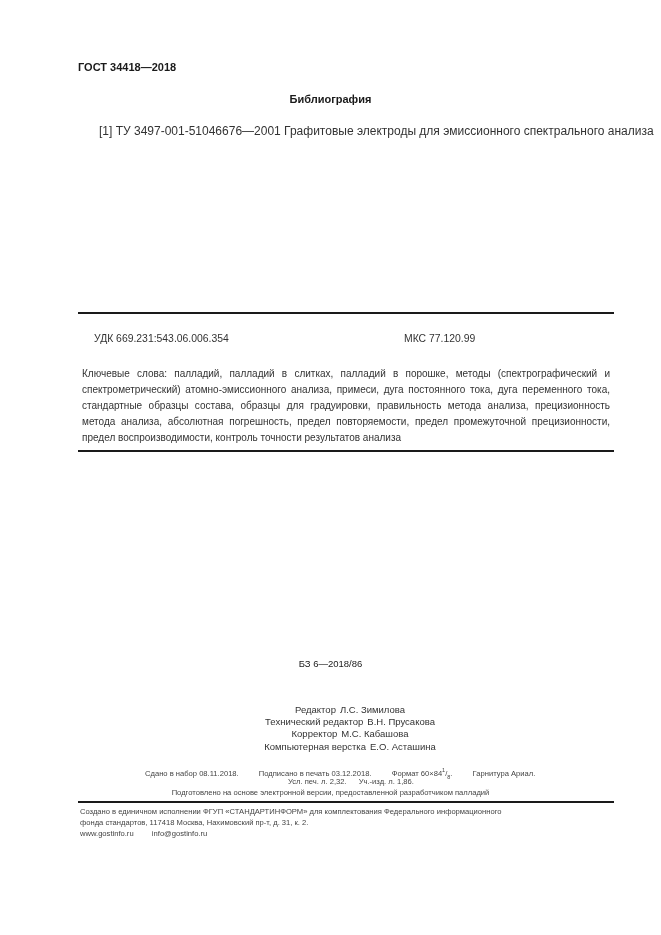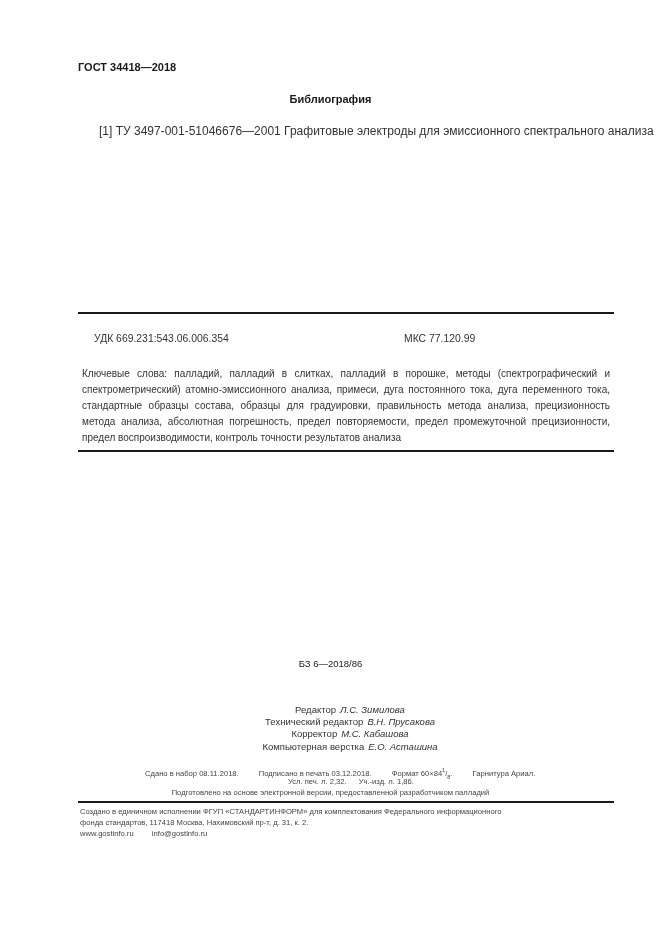--- a/index.html
+++ b/index.html
@@ -10,21 +10,21 @@
   .bib-title { left:0; width:661px; top:93px; text-align:center; font-size:11px; font-weight:bold; color:#1a1a1a; }
   .bib-item { left:92px; top:124px; font-size:12px; color:#333;margin-left:7px; }
   .rule { position:absolute; left:78px; width:536px; height:1.5px; background:#1a1a1a; }
   .udk { left:82px; top:333px; font-size:10.4px; color:#333;margin-left:12px; }
   .mks { left:404px; top:333px; font-size:10.4px; color:#333; }
   .keywords { position:absolute; left:82px; top:366px; width:528px; font-size:10px; line-height:16px;
               text-align:justify; color:#333; }
   .bz { left:0; width:661px; top:658px; text-align:center; font-size:9.5px; font-weight:normal; color:#1a1a1a; }
   .credits { position:absolute; left:230px; top:704px; width:240px; font-size:9.5px; line-height:12.2px; color:#333; }
   .credit-row { text-align:center; white-space:nowrap; }
-  .credit-row .nm { font-style:italic; margin-left:4px; }
+  .credit-row .nm { margin-left:4px; }
   .print-info { position:absolute; left:0; width:661px; top:765px; font-size:7.6px; line-height:11px; color:#444; }
   .print-info .row { position:absolute; white-space:nowrap; }
   .print-info span.gap { display:inline-block; width:18px; }
   .footer { position:absolute; left:80px; width:534px; top:806px; font-size:7.6px; line-height:11px; color:#444; text-align:left; }
   sup, sub { font-size:5.5px; }
 </style>
 </head>
 <body>
 
 <div class="abs header">ГОСТ 34418—2018</div>

